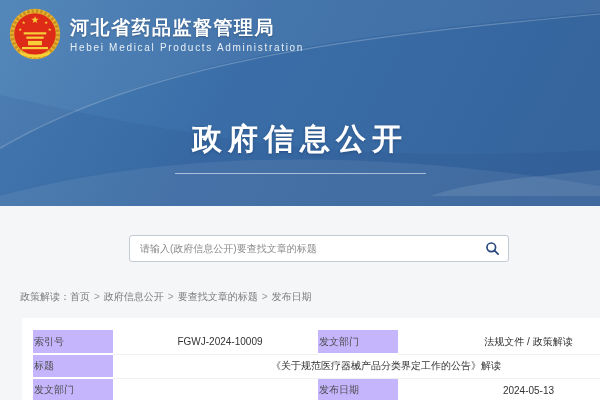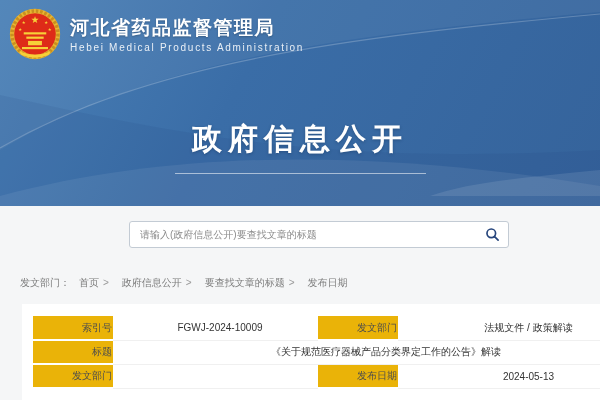--- a/index.html
+++ b/index.html
@@ -33,52 +33,52 @@
   .banner-block{position:absolute;left:0;top:119px;width:100%;text-align:center;z-index:2;}
   .banner-title{
     color:#ffffff;font-size:30px;font-weight:bold;letter-spacing:6px;
     text-shadow:0 1px 3px rgba(20,50,90,.45);
   }
   .banner-underline{
     width:251px;height:1px;margin:13px auto 0;
     background:rgba(255,255,255,.55);
   }
   
-  .search-row{padding-top:15px;}
+  .search-row{padding-top:29px;}
   .search-box{
     margin-left:129px;width:380px;height:27px;box-sizing:border-box;
     background:#ffffff;border:1px solid #c3cbd4;border-radius:3px;
     display:flex;align-items:center;
   }
   .search-box input{
     flex:1;border:none;outline:none;background:transparent;
     font-size:10px;color:#333;padding:0 8px 0 10px;
     font-family:"Liberation Sans","DejaVu Sans",sans-serif;
   }
   .search-box input::placeholder{color:#8b8b8b;}
   .search-btn{
     width:26px;height:25px;border:none;background:transparent;cursor:pointer;
     display:flex;align-items:center;justify-content:center;padding:0;margin-right:3px;
   }
   
   .breadcrumb{
     margin:28px 0 0 20px;font-size:10px;color:#7d7d7d;line-height:14px;
   }
-  .breadcrumb .crumb{color:#7d7d7d;text-decoration:none;cursor:pointer;margin-left:9px;}
+  .breadcrumb .crumb{color:#7d7d7d;text-decoration:none;cursor:pointer;}
   .breadcrumb .sep{margin:0 4px;color:#9a9a9a;}
   
   .panel{
     margin:14px -50px 0 22px;
     background:#ffffff;
     padding:12px 0 20px 11px;
   }
   table.doc{border-collapse:collapse;width:100%;font-size:10px;table-layout:fixed;}
   table.doc td{height:24px;box-sizing:border-box;vertical-align:middle;}
   td.lbl{
-    background:#eab308;text-align:right;color:#4d4d4d;
+    background:#c4b5fd;text-align:left;color:#4d4d4d;
     border-bottom:2px solid #ffffff;
   }
   td.val{
     color:#333333;padding-left:10px;text-align:center;
     border-bottom:1px solid #f0f0f0;
   }
 </style>
 </head>
 <body>
 
@@ -125,21 +125,21 @@
     <button class="search-btn">
       <svg width="15" height="15" viewBox="0 0 16 16">
         <circle cx="6.7" cy="6.7" r="4.6" fill="none" stroke="#26457c" stroke-width="1.8"></circle>
         <line x1="10.2" y1="10.2" x2="14" y2="14" stroke="#26457c" stroke-width="1.8" stroke-linecap="round"></line>
       </svg>
     </button>
   </div>
 </div>
 
 <div class="breadcrumb">
-  <span>发文部门：</span><span class="crumb">首页</span><span class="sep">&gt;</span><span class="crumb">政府信息公开</span><span class="sep">&gt;</span><span class="crumb">要查找文章的标题</span><span class="sep">&gt;</span><span class="crumb">发布日期</span>
+  <span>政策解读：</span><span class="crumb">首页</span><span class="sep">&gt;</span><span class="crumb">政府信息公开</span><span class="sep">&gt;</span><span class="crumb">要查找文章的标题</span><span class="sep">&gt;</span><span class="crumb">发布日期</span>
 </div>
 
 <div class="panel">
   <table class="doc">
     <colgroup>
         <col style="width:80px">
         <col style="width:205px">
         <col style="width:80px">
         <col>
       </colgroup>

